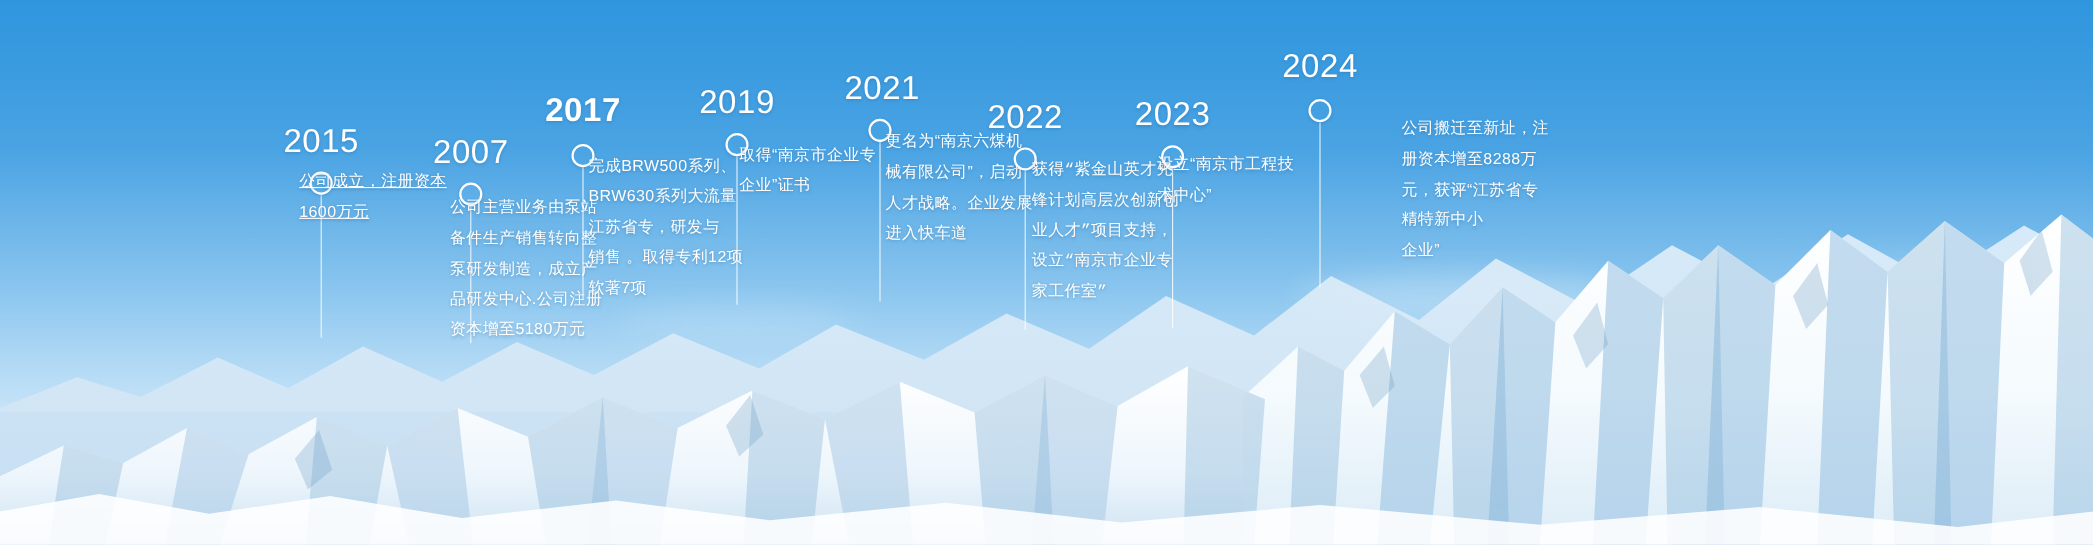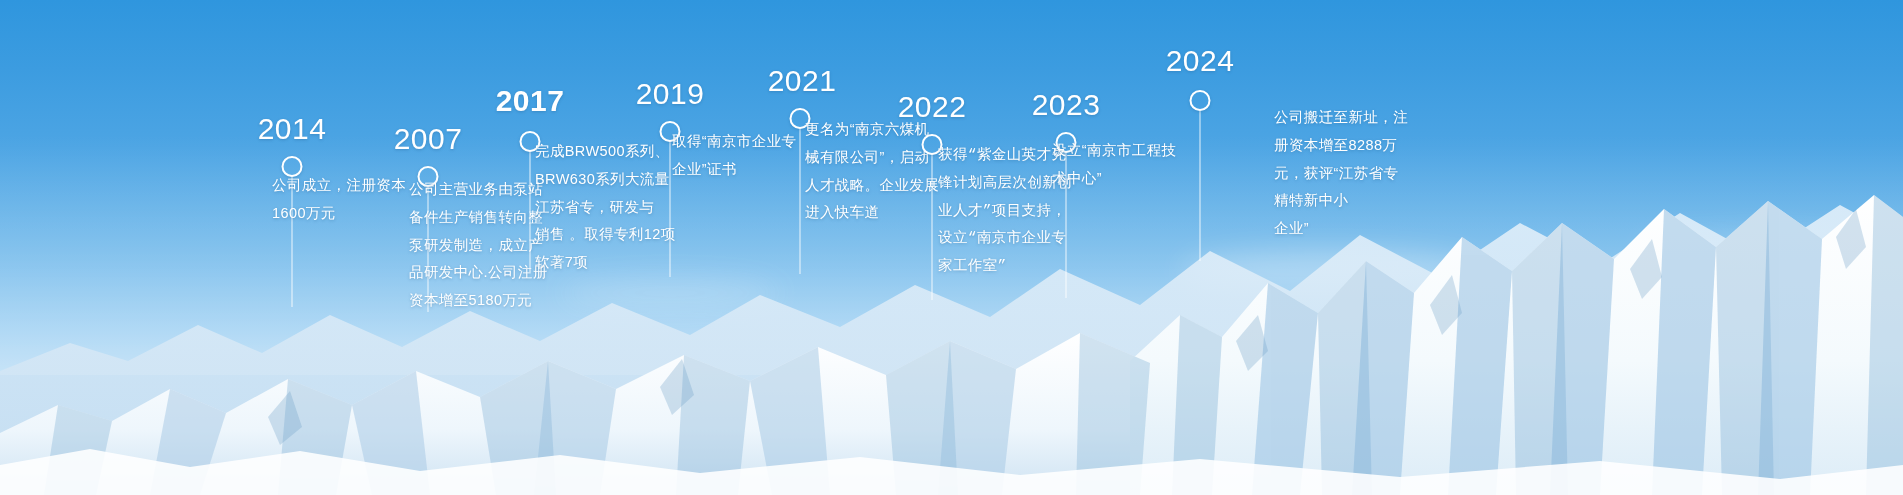--- a/index.html
+++ b/index.html
@@ -168,24 +168,24 @@
 
       <path d="M0,300 L90,284 L190,302 L300,286 L420,306 L560,290 L700,308 L860,292
                L1020,310 L1200,294 L1400,312 L1600,296 L1780,314 L1903,300
                L1903,330 L0,330 Z" fill="#ffffff" opacity=".88"></path>
     </svg>
   </div>
 
   <div class="timeline">
 
   <div class="entry">
-        <div class="year" style="left: 292px; top: 112px;">2014</div>
+        <div class="year" style="left: 292px; top: 112px;">2015</div>
         <div class="stem" style="left: 292px; top: 177px; height: 130px;"></div>
         <div class="ring" style="left: 292px; top: 156px;"></div>
-        <div class="desc" style="left: 272px; top: 172px; width: 165px;">公司成立，注册资本
+        <div class="desc" style="left: 272px; top: 152px; width: 165px; text-decoration: underline;">公司成立，注册资本
 1600万元</div>
       </div>
       <div class="entry">
         <div class="year" style="left: 428px; top: 122px;">2007</div>
         <div class="stem" style="left: 428px; top: 187px; height: 125px;"></div>
         <div class="ring" style="left: 428px; top: 166px;"></div>
         <div class="desc" style="left: 409px; top: 176px; width: 168px;">公司主营业务由泵站
 备件生产销售转向整
 泵研发制造，成立产
 品研发中心.公司注册

